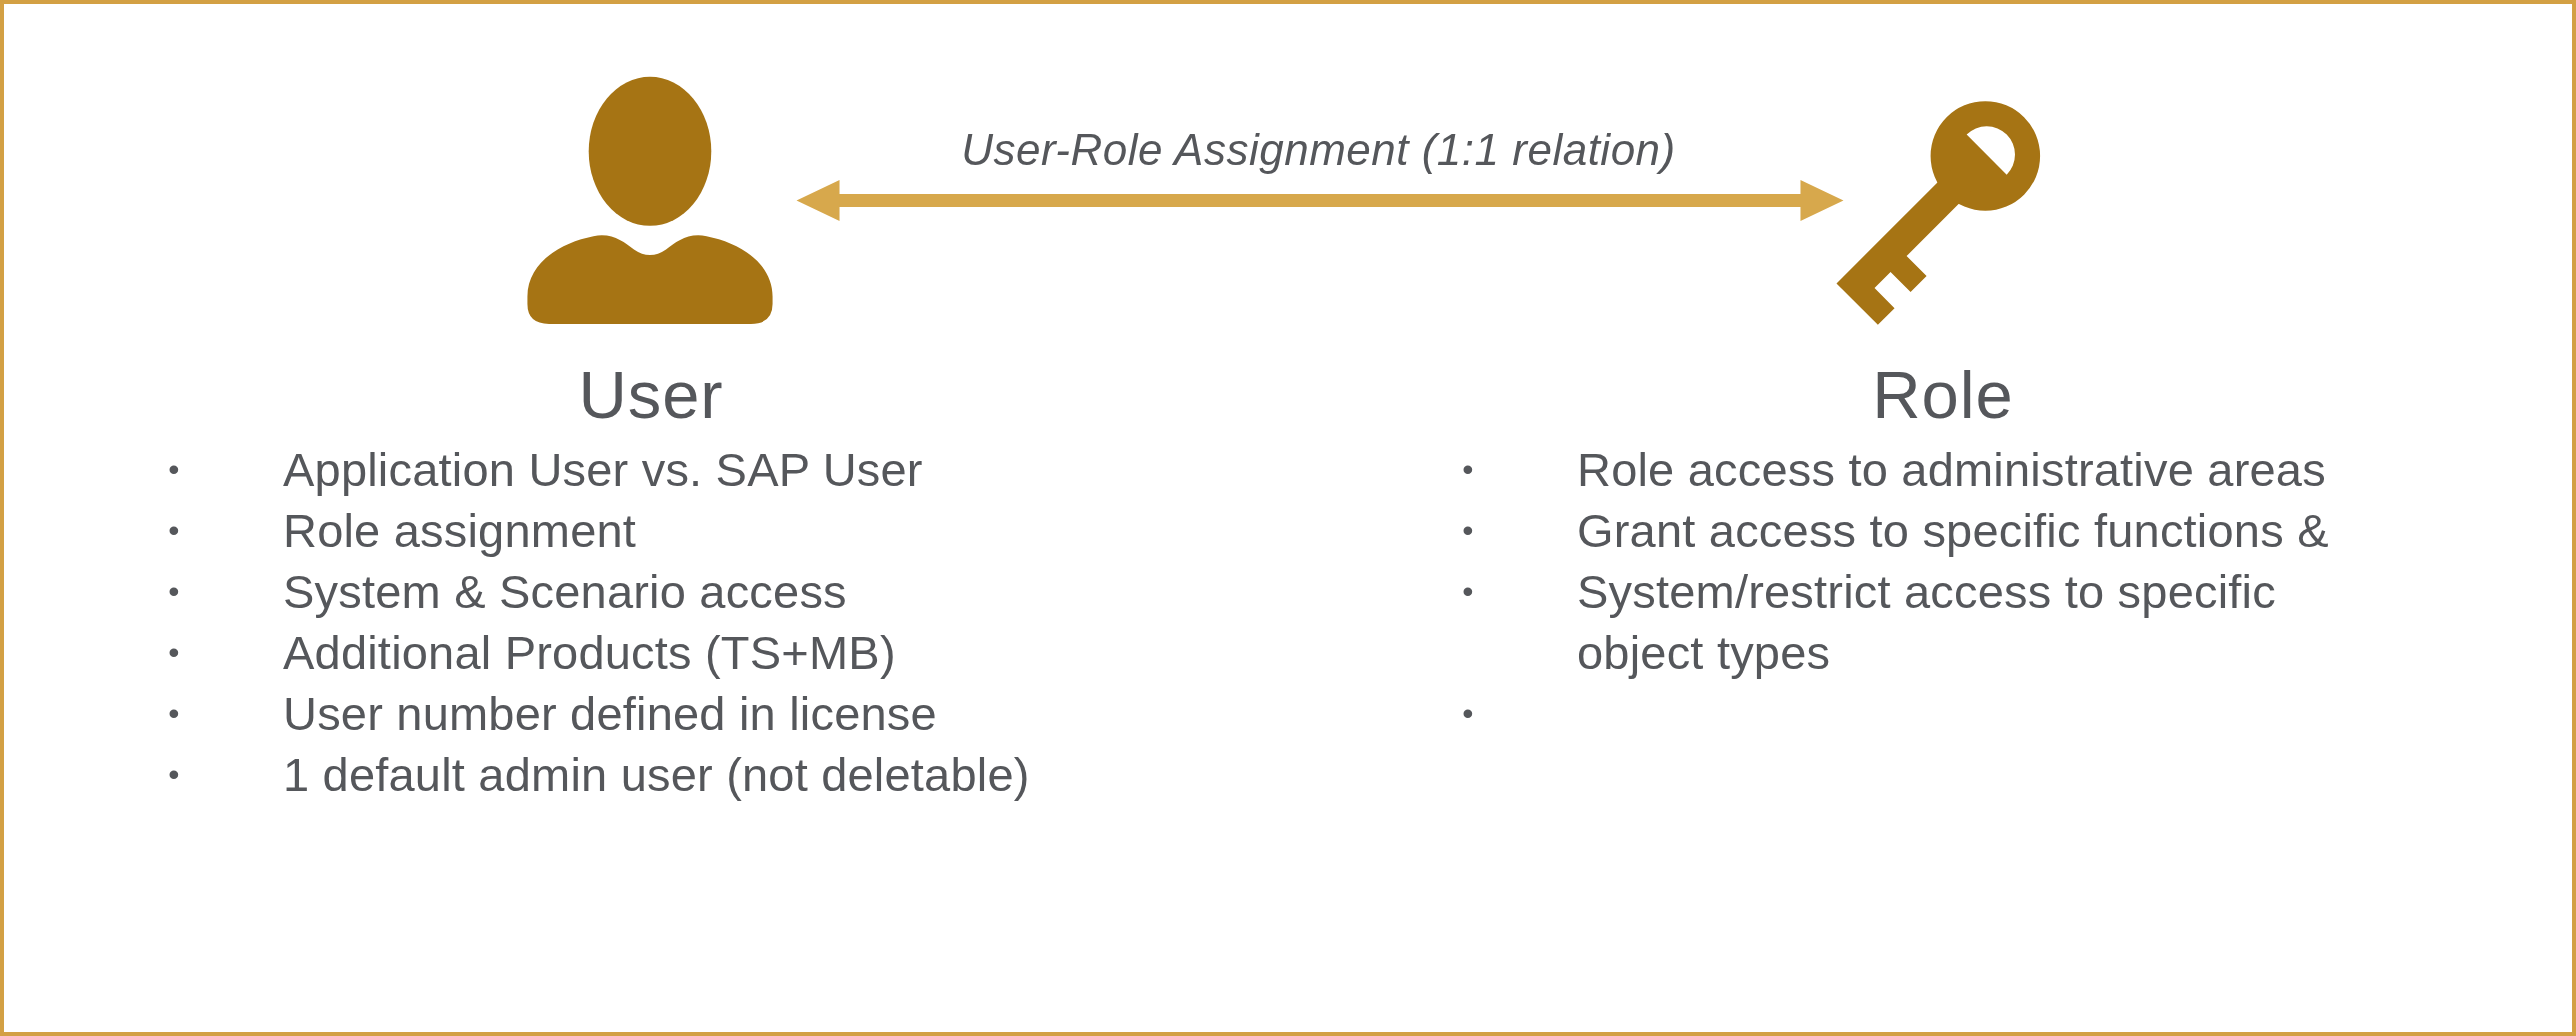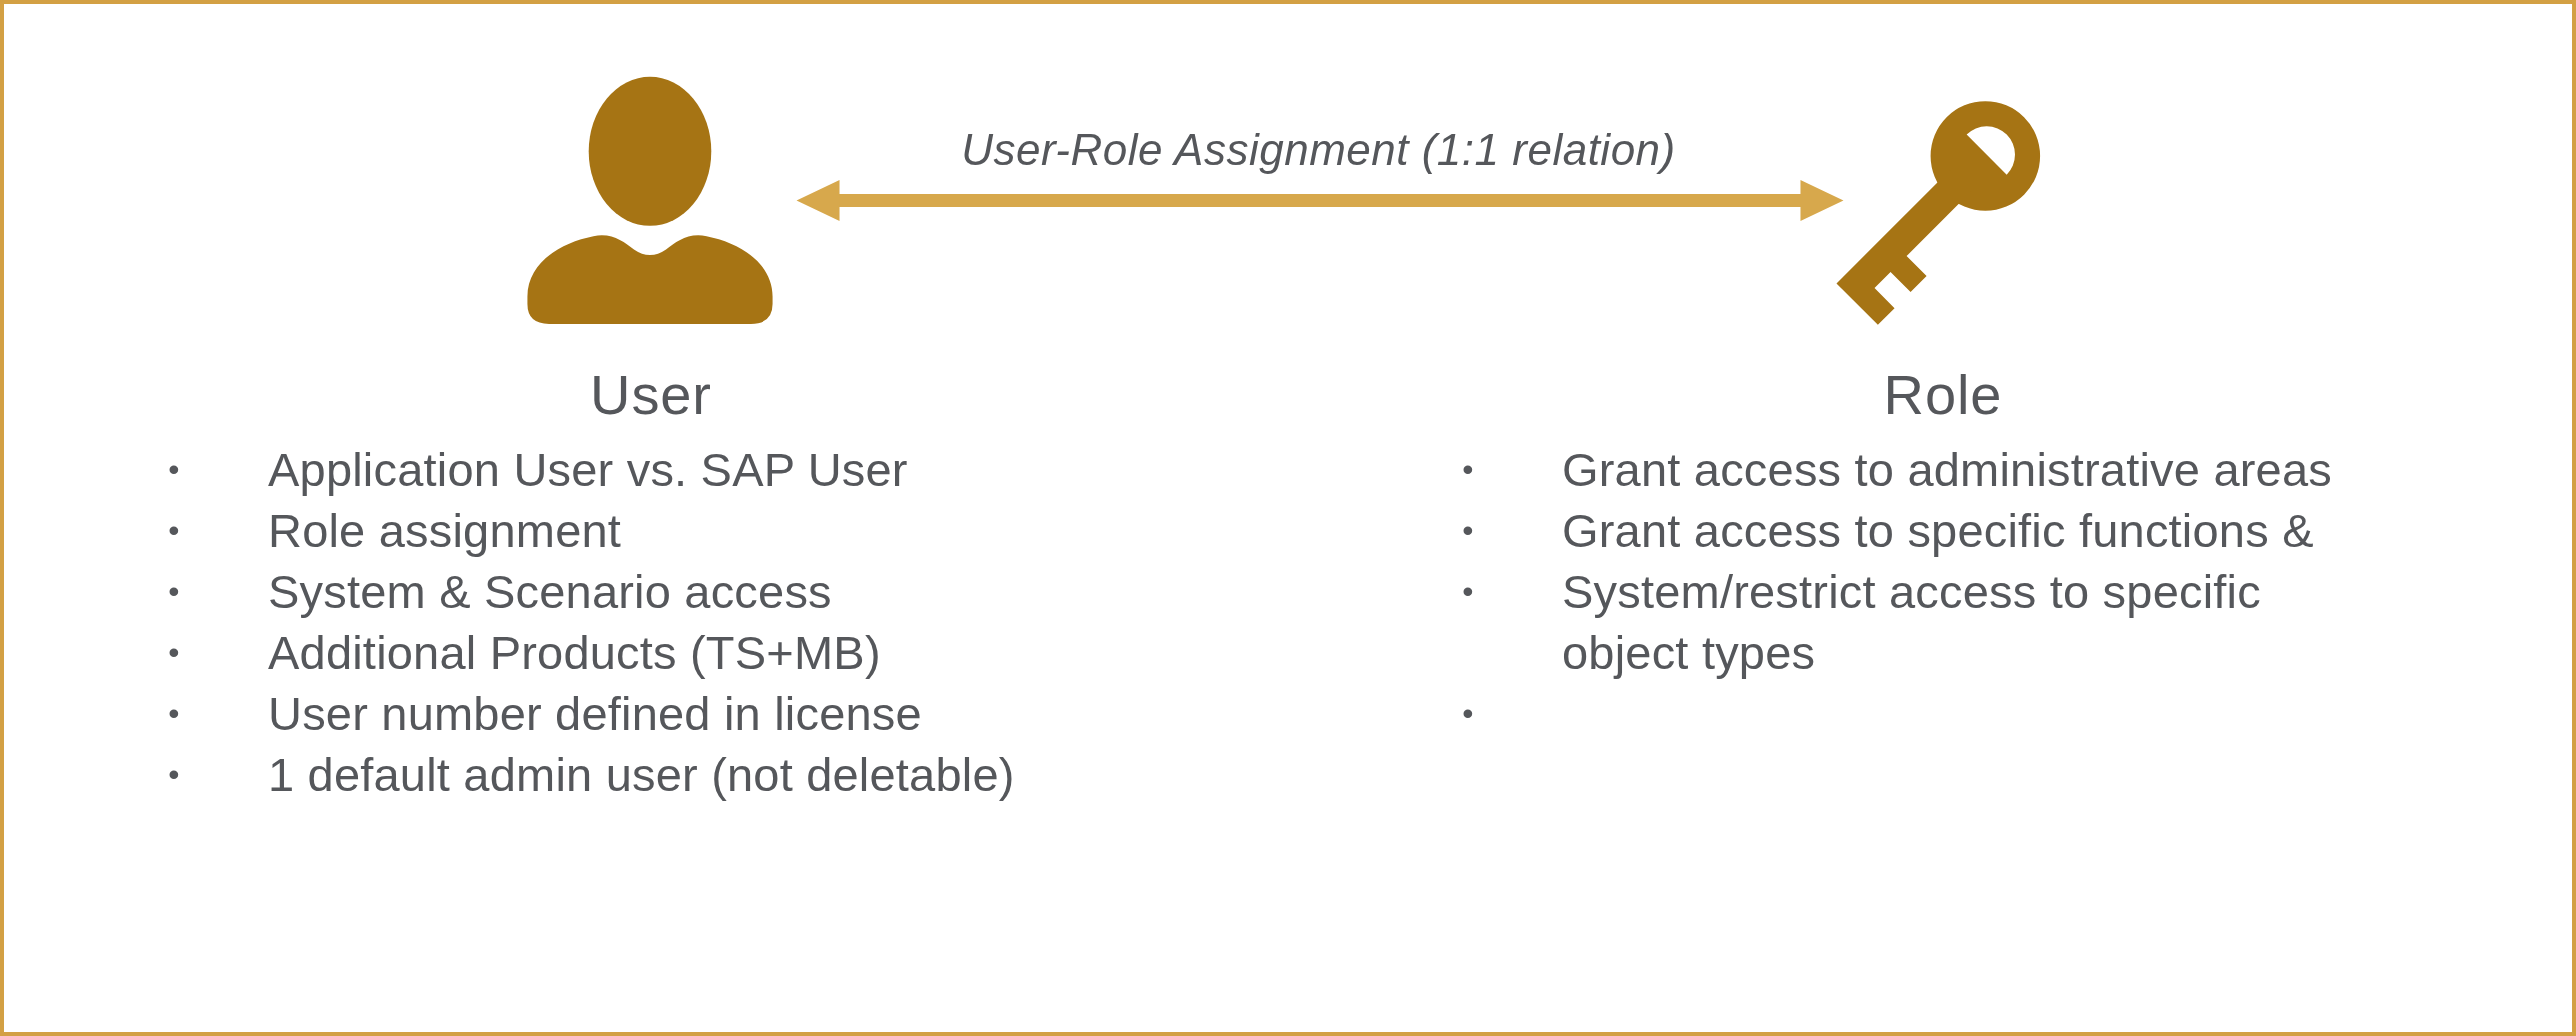--- a/index.html
+++ b/index.html
@@ -30,40 +30,40 @@
     font-size: 44px; font-style: italic; font-weight: 300;
     color: var(--text-gray); letter-spacing: 0.5px; white-space: nowrap;
   }
   .relation-arrow {
     position: absolute; left: 788px; top: 175px; width: 1056px; height: 43px;
   }
   .relation-arrow polygon { fill: var(--arrow-gold); }
 
   .col-title {
     position: absolute; top: 358px; width: 472px; height: 66px;
-    text-align: center; font-size: 56px; font-weight: 300;
+    text-align: center; font-size: 67px; font-weight: 300;
     line-height: 66px; color: var(--text-gray); letter-spacing: 0.9px;
   }
   .col-title.left  { left: 411px; }
   .col-title.right { left: 1703px; }
 
   .bullet-list {
     position: absolute; top: 435px;
     font-size: 47px; font-weight: 300; color: var(--text-gray);
     letter-spacing: 0.2px;
   }
   .bullet-list.left  { left: 151px;  width: 1038px; }
   .bullet-list.right { left: 1445px; width: 1019px; }
 
   .row { display: flex; align-items: center; height: 61px; white-space: nowrap; }
   .bullet-cell {
     flex: 0 0 113px; padding-left: 13.2px;
     font-size: 32px; line-height: 61px; color: var(--text-gray);
   }
-  .text-cell { flex: 1 1 auto; }
+  .text-cell { flex: 1 1 auto; margin-left: 15px; }
 </style>
 </head>
 <body>
 
 <div class="frame">
 
   <svg class="icon-svg user-icon-svg" viewBox="0 0 280 268" aria-hidden="true">
     <ellipse class="gold" cx="140" cy="84" rx="65" ry="79"></ellipse>
     <path class="gold" d="M33,267 Q10,267 10,246 L10,238
       C10,203 44,181 80,174
@@ -116,21 +116,21 @@
     </div>
     <div class="row">
       <span class="bullet-cell">•</span>
       <span class="text-cell">1 default admin user (not deletable)</span>
     </div>
   </div>
 
   <div class="bullet-list right">
     <div class="row">
       <span class="bullet-cell">•</span>
-      <span class="text-cell">Grant access to administrative areas</span>
+      <span class="text-cell">Role access to administrative areas</span>
     </div>
     <div class="row">
       <span class="bullet-cell">•</span>
       <span class="text-cell">Grant access to specific functions &amp;</span>
     </div>
     <div class="row">
       <span class="bullet-cell">•</span>
       <span class="text-cell">System/restrict access to specific</span>
     </div>
     <div class="row">

